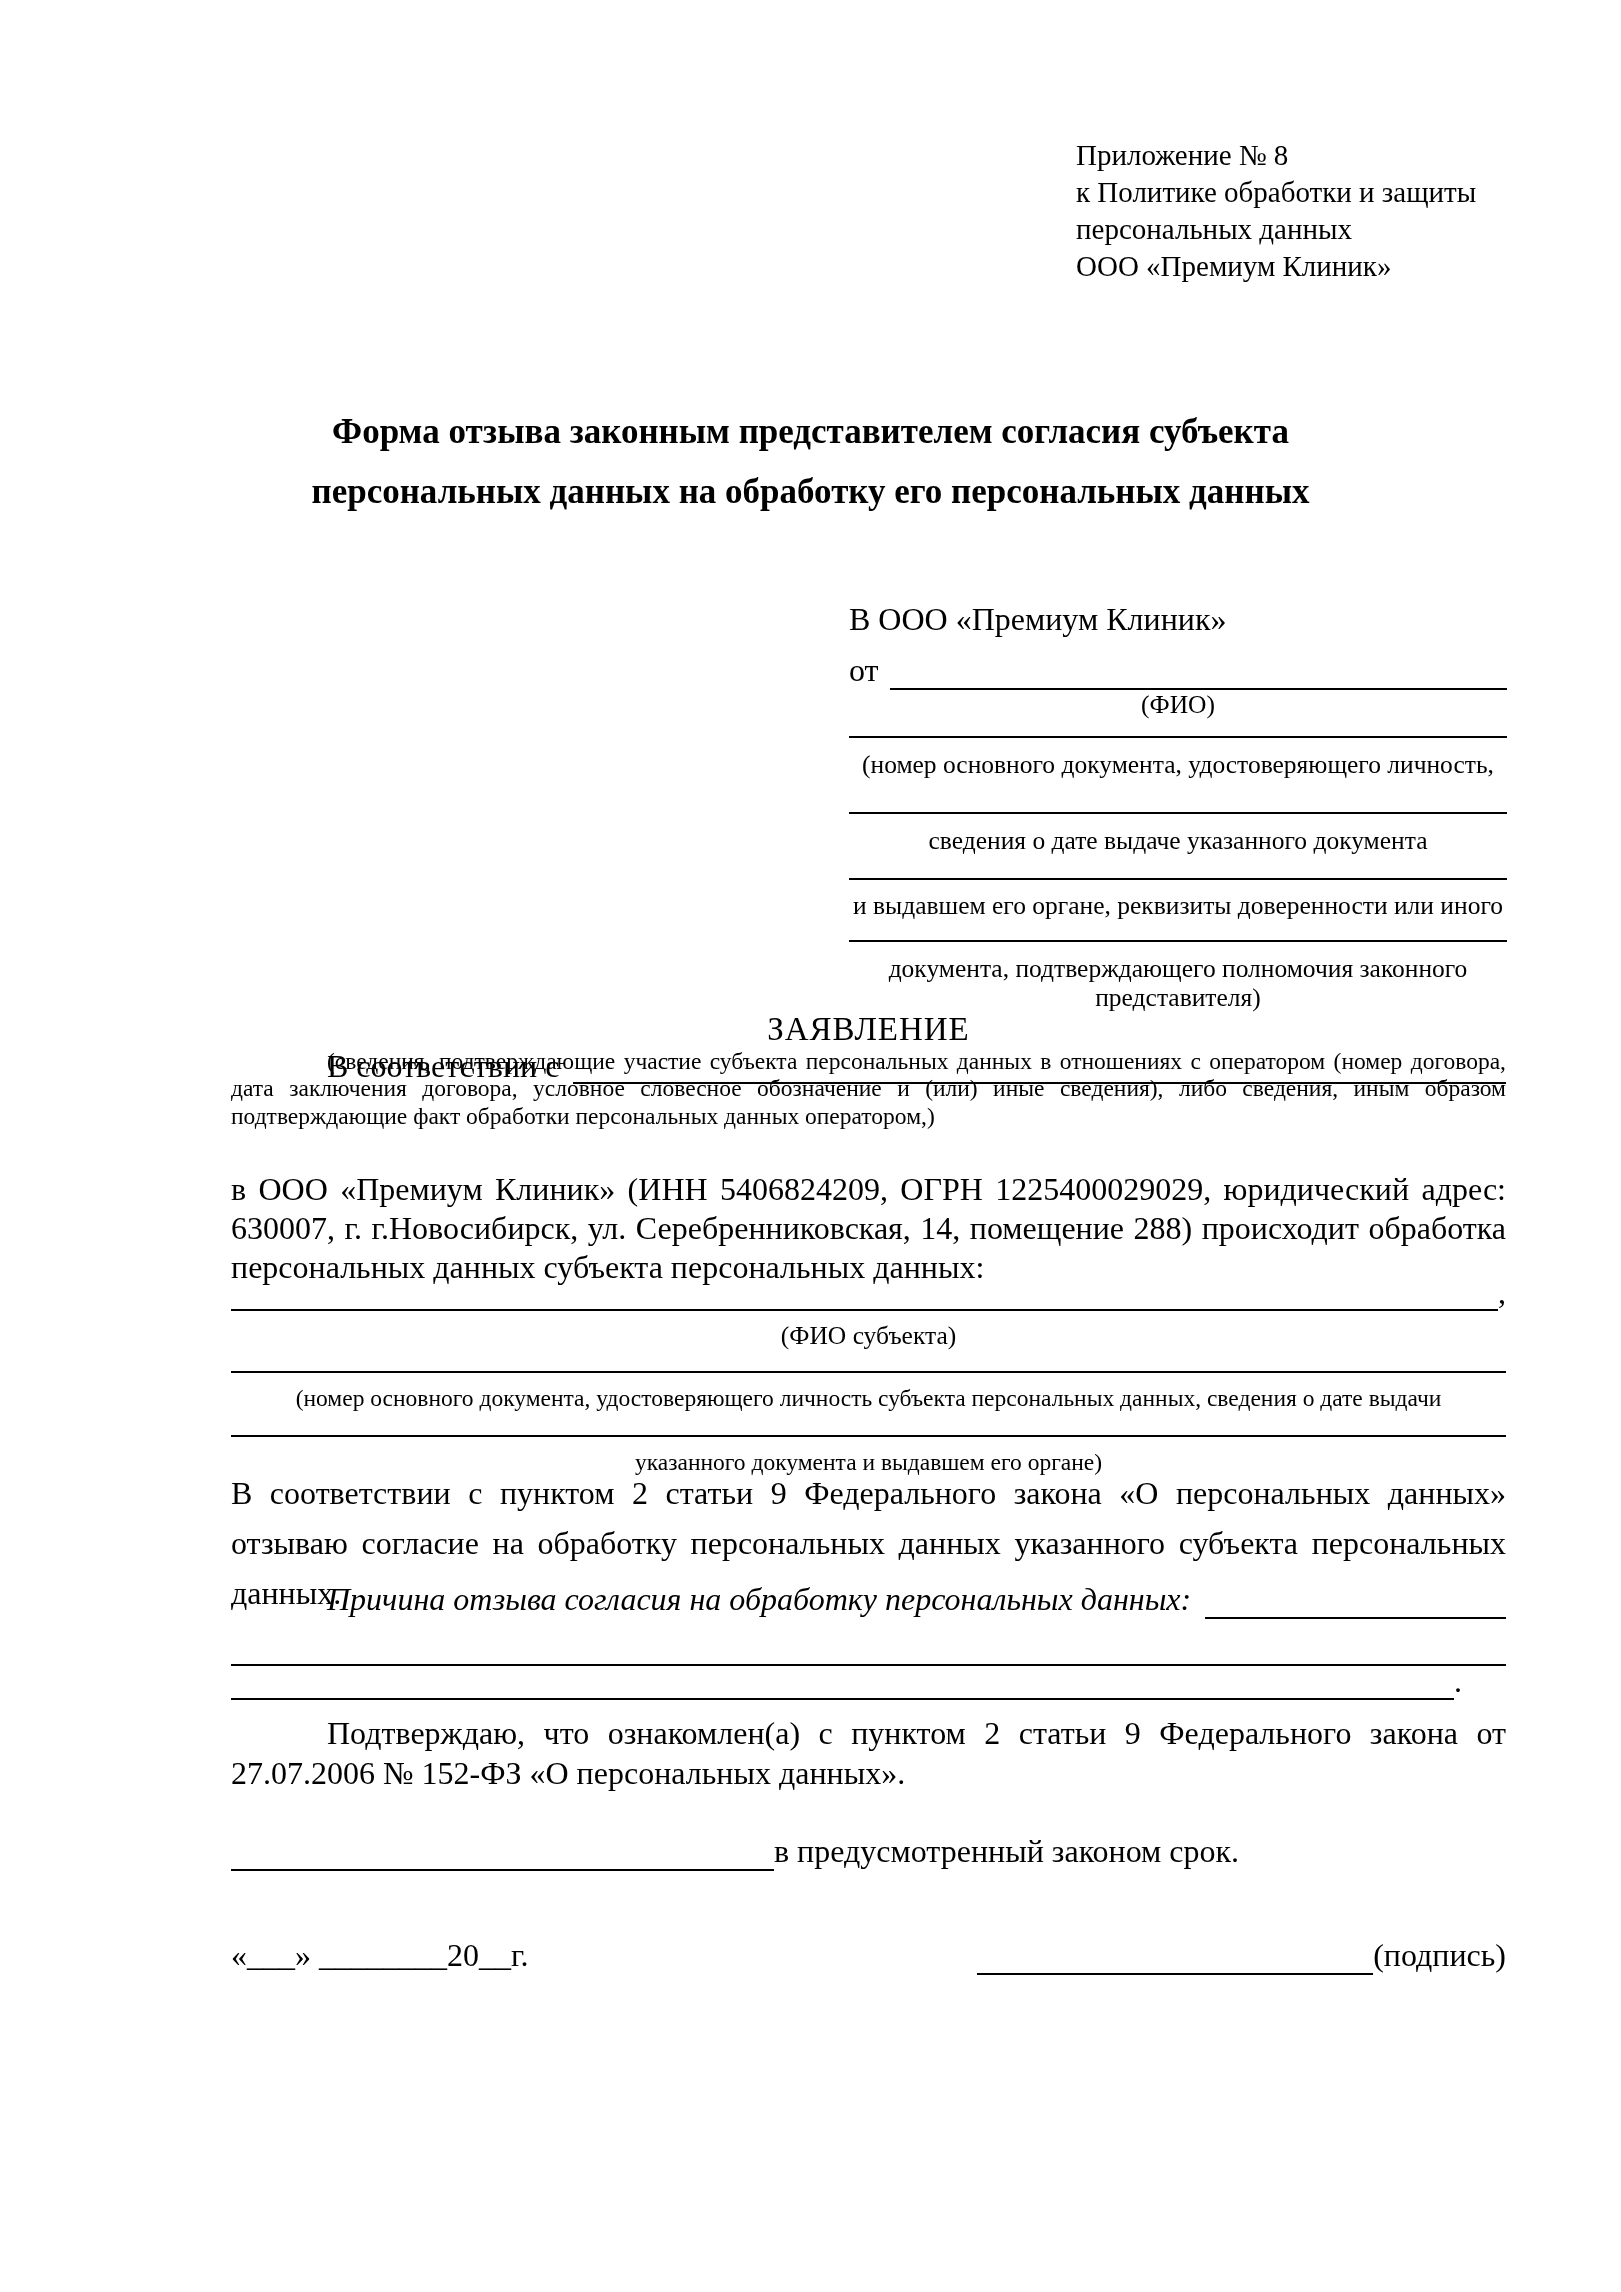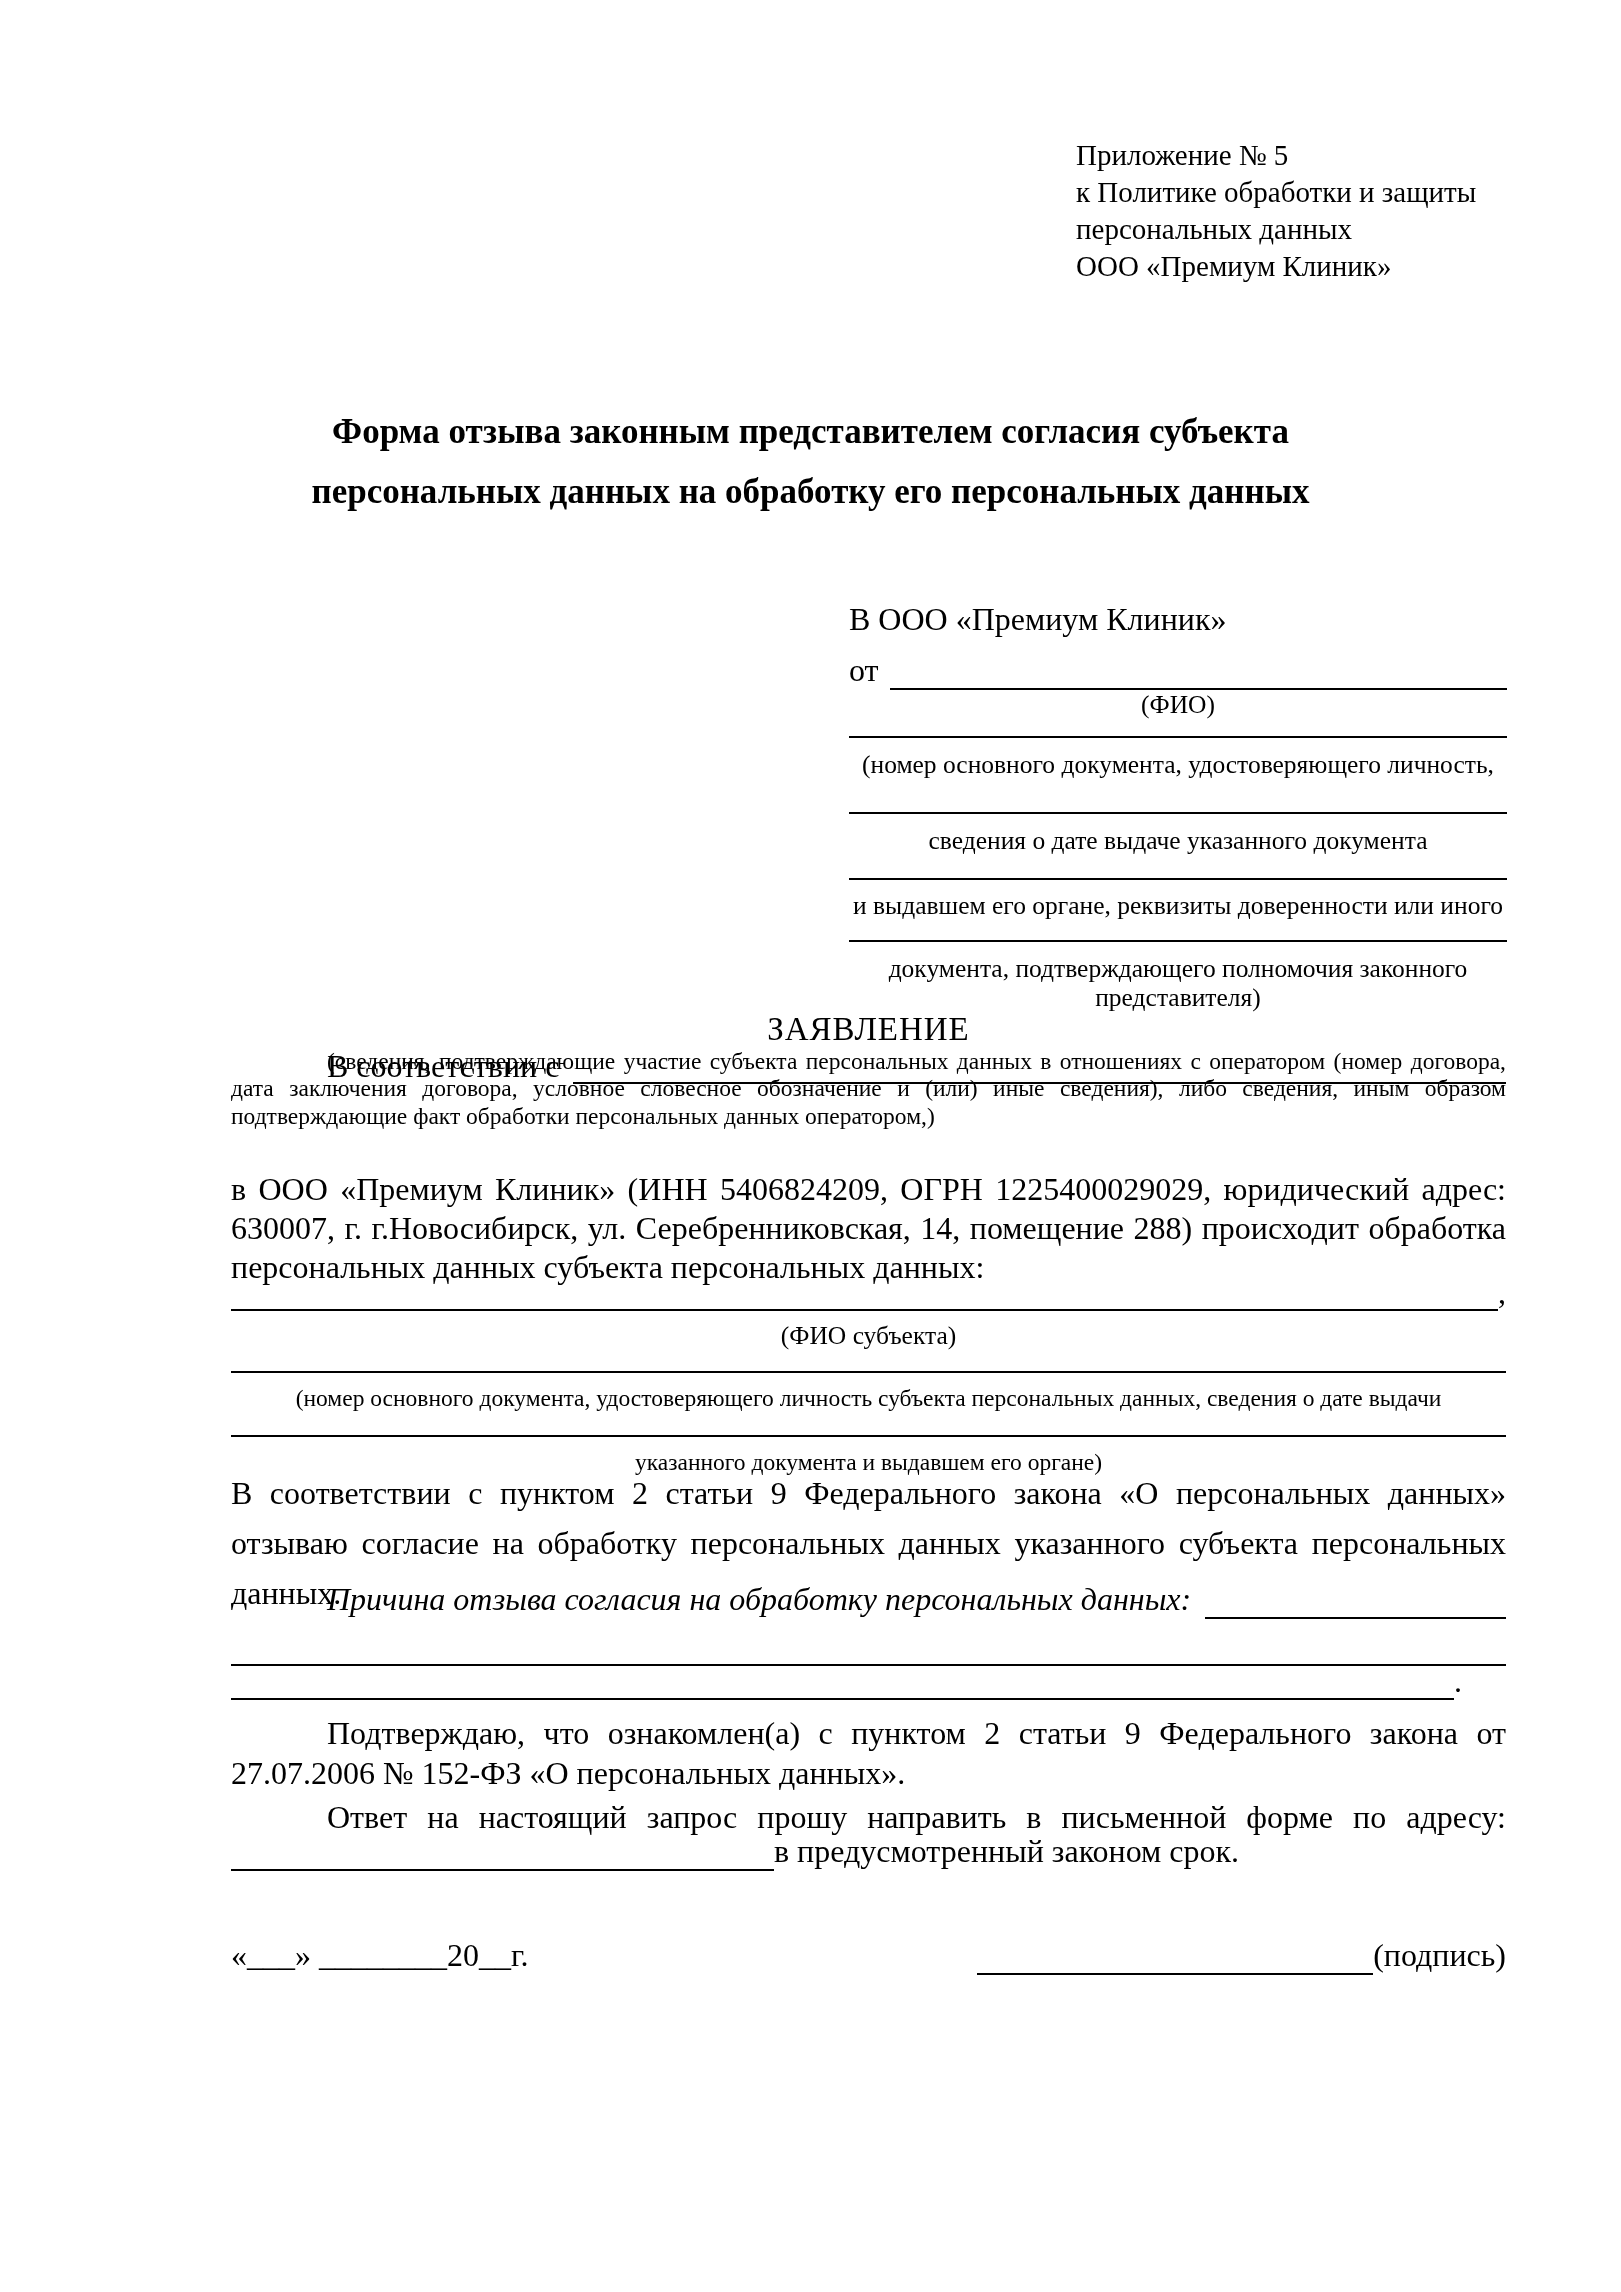--- a/index.html
+++ b/index.html
@@ -78,21 +78,21 @@
   #footer-row { position:absolute; left:231px; top:1936px; width:1275px; display:flex; justify-content:space-between; align-items:flex-end; font-size:32px; line-height:39px; }
   .sig-group { display:flex; align-items:flex-end; }
   .sig-group .fill { width:396px; height:29px; }
 </style>
 </head>
 <body>
 
 <div class="page">
 
   <div id="appendix">
-    <div>Приложение № 5</div>
+    <div>Приложение № 8</div>
     <div>к Политике обработки и защиты</div>
     <div>персональных данных</div>
     <div>ООО «Премиум Клиник»</div>
   </div>
 
   <div id="title">Форма отзыва законным представителем согласия субъекта персональных данных на обработку его персональных данных</div>
 
   <div id="addressee">
     <div>В ООО «Премиум Клиник»</div>
     <div class="addr-from">
@@ -148,21 +148,20 @@
 
   <div class="rule" id="reason-line-2"></div>
 
   <div id="dot-row">
     <span class="fill"></span>
     <span>.</span>
   </div>
 
   <div id="acknowledge-par">Подтверждаю, что ознакомлен(а) с пунктом 2 статьи 9 Федерального закона от 27.07.2006 № 152-ФЗ «О персональных данных».</div>
 
-  <div id="reply-row1">Ответ на настоящий запрос прошу направить в письменной форме по адресу:</div>
 
   <div id="reply-row2">
     <span class="fill"></span>
     <span>в предусмотренный законом срок.</span>
   </div>
 
   <div id="footer-row">
     <span>«___» ________20__г.</span>
     <span class="sig-group">
       <span class="fill"></span>

